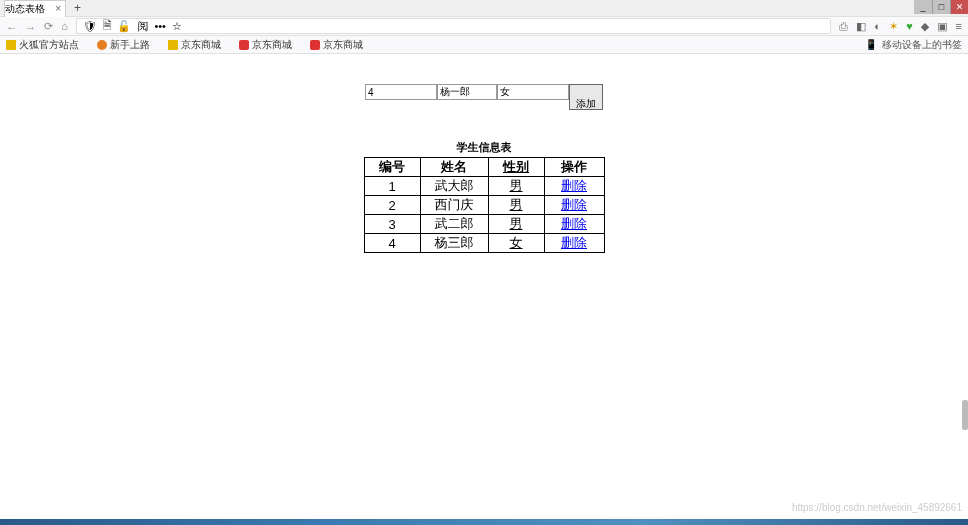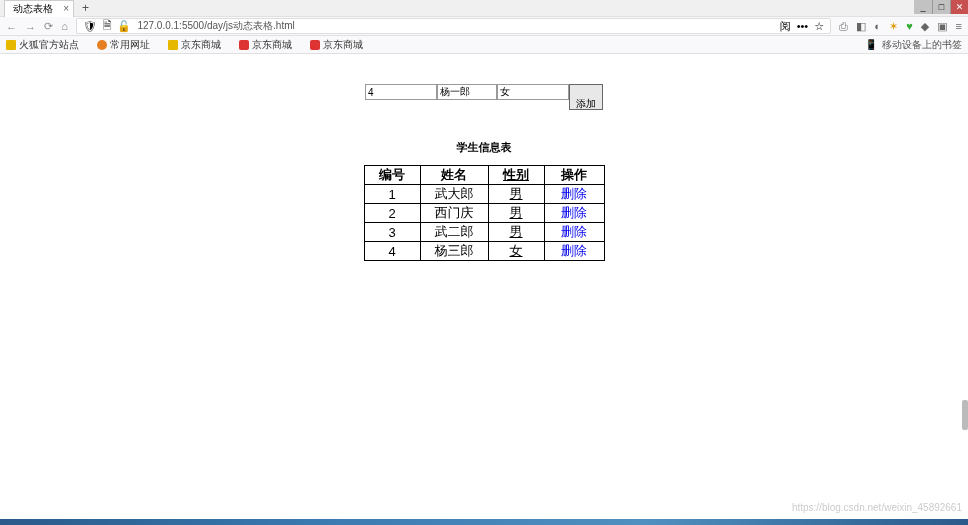--- a/index.html
+++ b/index.html
@@ -7,21 +7,21 @@
 
 
 .window-controls { position: absolute; top: 0; right: 0; display: flex; height: 14px; }
 .window-controls div { width: 18px; height: 14px; display: flex; align-items: center; justify-content: center; font-size: 9px; }
 .win-min { background: #c2c2c2; }
 .win-max { background: #c2c2c2; border-left: 1px solid #999; }
 .win-close { background: #c75050; color: #fff; border-left: 1px solid #999; }
 
 
 .tab-bar { height: 16px; background: #f0f0f0; display: flex; align-items: center; padding-left: 4px; }
-.tab { background: #fff; border: 1px solid #ccc; border-bottom: none; padding: 1px 20px 1px 8px; font-size: 10px; position: relative; display: flex; align-items: center; }
+.tab { background: #fff; border: 1px solid #ccc; border-bottom: none; padding: 1px 20px 1px 0; font-size: 10px; position: relative; display: flex; align-items: center; }
 .tab-close { position: absolute; right: 4px; font-size: 10px; color: #666; }
 .new-tab { margin-left: 8px; font-size: 12px; color: #555; }
 
 
 .address-bar { height: 20px; background: #f9f9fb; border-top: 1px solid #e0e0e0; border-bottom: 1px solid #e0e0e0; display: flex; align-items: center; padding: 0 6px; gap: 8px; }
 .nav-btn { color: #888; font-size: 11px; cursor: pointer; }
 .url-box { flex: 1; display: flex; align-items: center; gap: 6px; background: #fff; border: 1px solid #ddd; border-radius: 2px; padding: 1px 6px; height: 16px; }
 .url-text { flex: 1; font-size: 10px; color: #555; }
 .right-icons { display: flex; gap: 8px; align-items: center; }
 .right-icons span { color: #666; font-size: 11px; }
@@ -40,29 +40,29 @@
 
 
 .input-row { display: flex; margin-bottom: 30px; }
 .input-row input { border: 1px solid #999; height: 16px; font-size: 10px; padding: 0 2px; }
 .inp-id { width: 72px; }
 .inp-name { width: 60px; }
 .inp-gender { width: 72px; }
 .add-btn { border: 1px solid #666; background: #e8e8e8; height: 16px; font-size: 10px; padding: 12px 6px; cursor: pointer; }
 
 
-.table-caption { font-size: 11px; font-weight: bold; margin-bottom: 10px; }
+.table-caption { font-size: 11px; font-weight: bold; margin-bottom: 2px; }
 table { border-collapse: collapse; }
 th, td { border: 1px solid #000; text-align: center; font-size: 13px; height: 13px; }
 .col-id { width: 56px; }
 .col-name { width: 68px; margin-left: 8px; }
 .col-gender { width: 56px; text-decoration: underline; }
 .col-action { width: 60px; }
 th { font-weight: bold; }
-.delete-link { color: #0000ee; cursor: pointer; margin-top: 46px; }
+.delete-link { color: #0000ee; text-decoration: underline; cursor: pointer; margin-top: 46px; }
 
 
 .watermark { position: fixed; bottom: 12px; right: 6px; font-size: 10px; color: #ccc; }
 
 
 .taskbar { position: fixed; bottom: 0; left: 0; right: 0; height: 6px; background: linear-gradient(90deg, #2a5a8a, #3a7ab0, #5090c0, #2a5a8a); }
 
 
 .scrollthumb { position: fixed; right: 0; top: 400px; width: 6px; height: 30px; background: #bbb; border-radius: 2px; }
 </style>
@@ -85,21 +85,20 @@
 
 <div class="address-bar">
   <span class="nav-btn">←</span>
   <span class="nav-btn">→</span>
   <span class="nav-btn">⟳</span>
   <span class="nav-btn">⌂</span>
   <div class="url-box">
     <span>🛡</span>
     <span>🗎</span>
     <span>🔓</span>
-    <span class="url-text">127.0.0.1:5500/day/js动态表格.html</span>
     <span>阅</span>
     <span>•••</span>
     <span>☆</span>
   </div>
   <div class="right-icons">
     <span>⎙</span>
     <span>◧</span>
     <span>◐</span>
     <span style="color:#d90">✶</span>
     <span style="color:#3a3">♥</span>
@@ -110,21 +109,21 @@
 </div>
 
 <div class="bookmarks-bar">
   <div id="bookmarks-container" style="display:flex; gap:18px;">
       <div class="bookmark">
         <span class="bookmark-icon folder-icon"></span>
         <span>火狐官方站点</span>
       </div>
       <div class="bookmark">
         <span class="bookmark-icon orange-icon"></span>
-        <span>常用网址</span>
+        <span>新手上路</span>
       </div>
       <div class="bookmark">
         <span class="bookmark-icon folder-icon"></span>
         <span>京东商城</span>
       </div>
       <div class="bookmark">
         <span class="bookmark-icon red-icon"></span>
         <span>京东商城</span>
       </div>
       <div class="bookmark">

